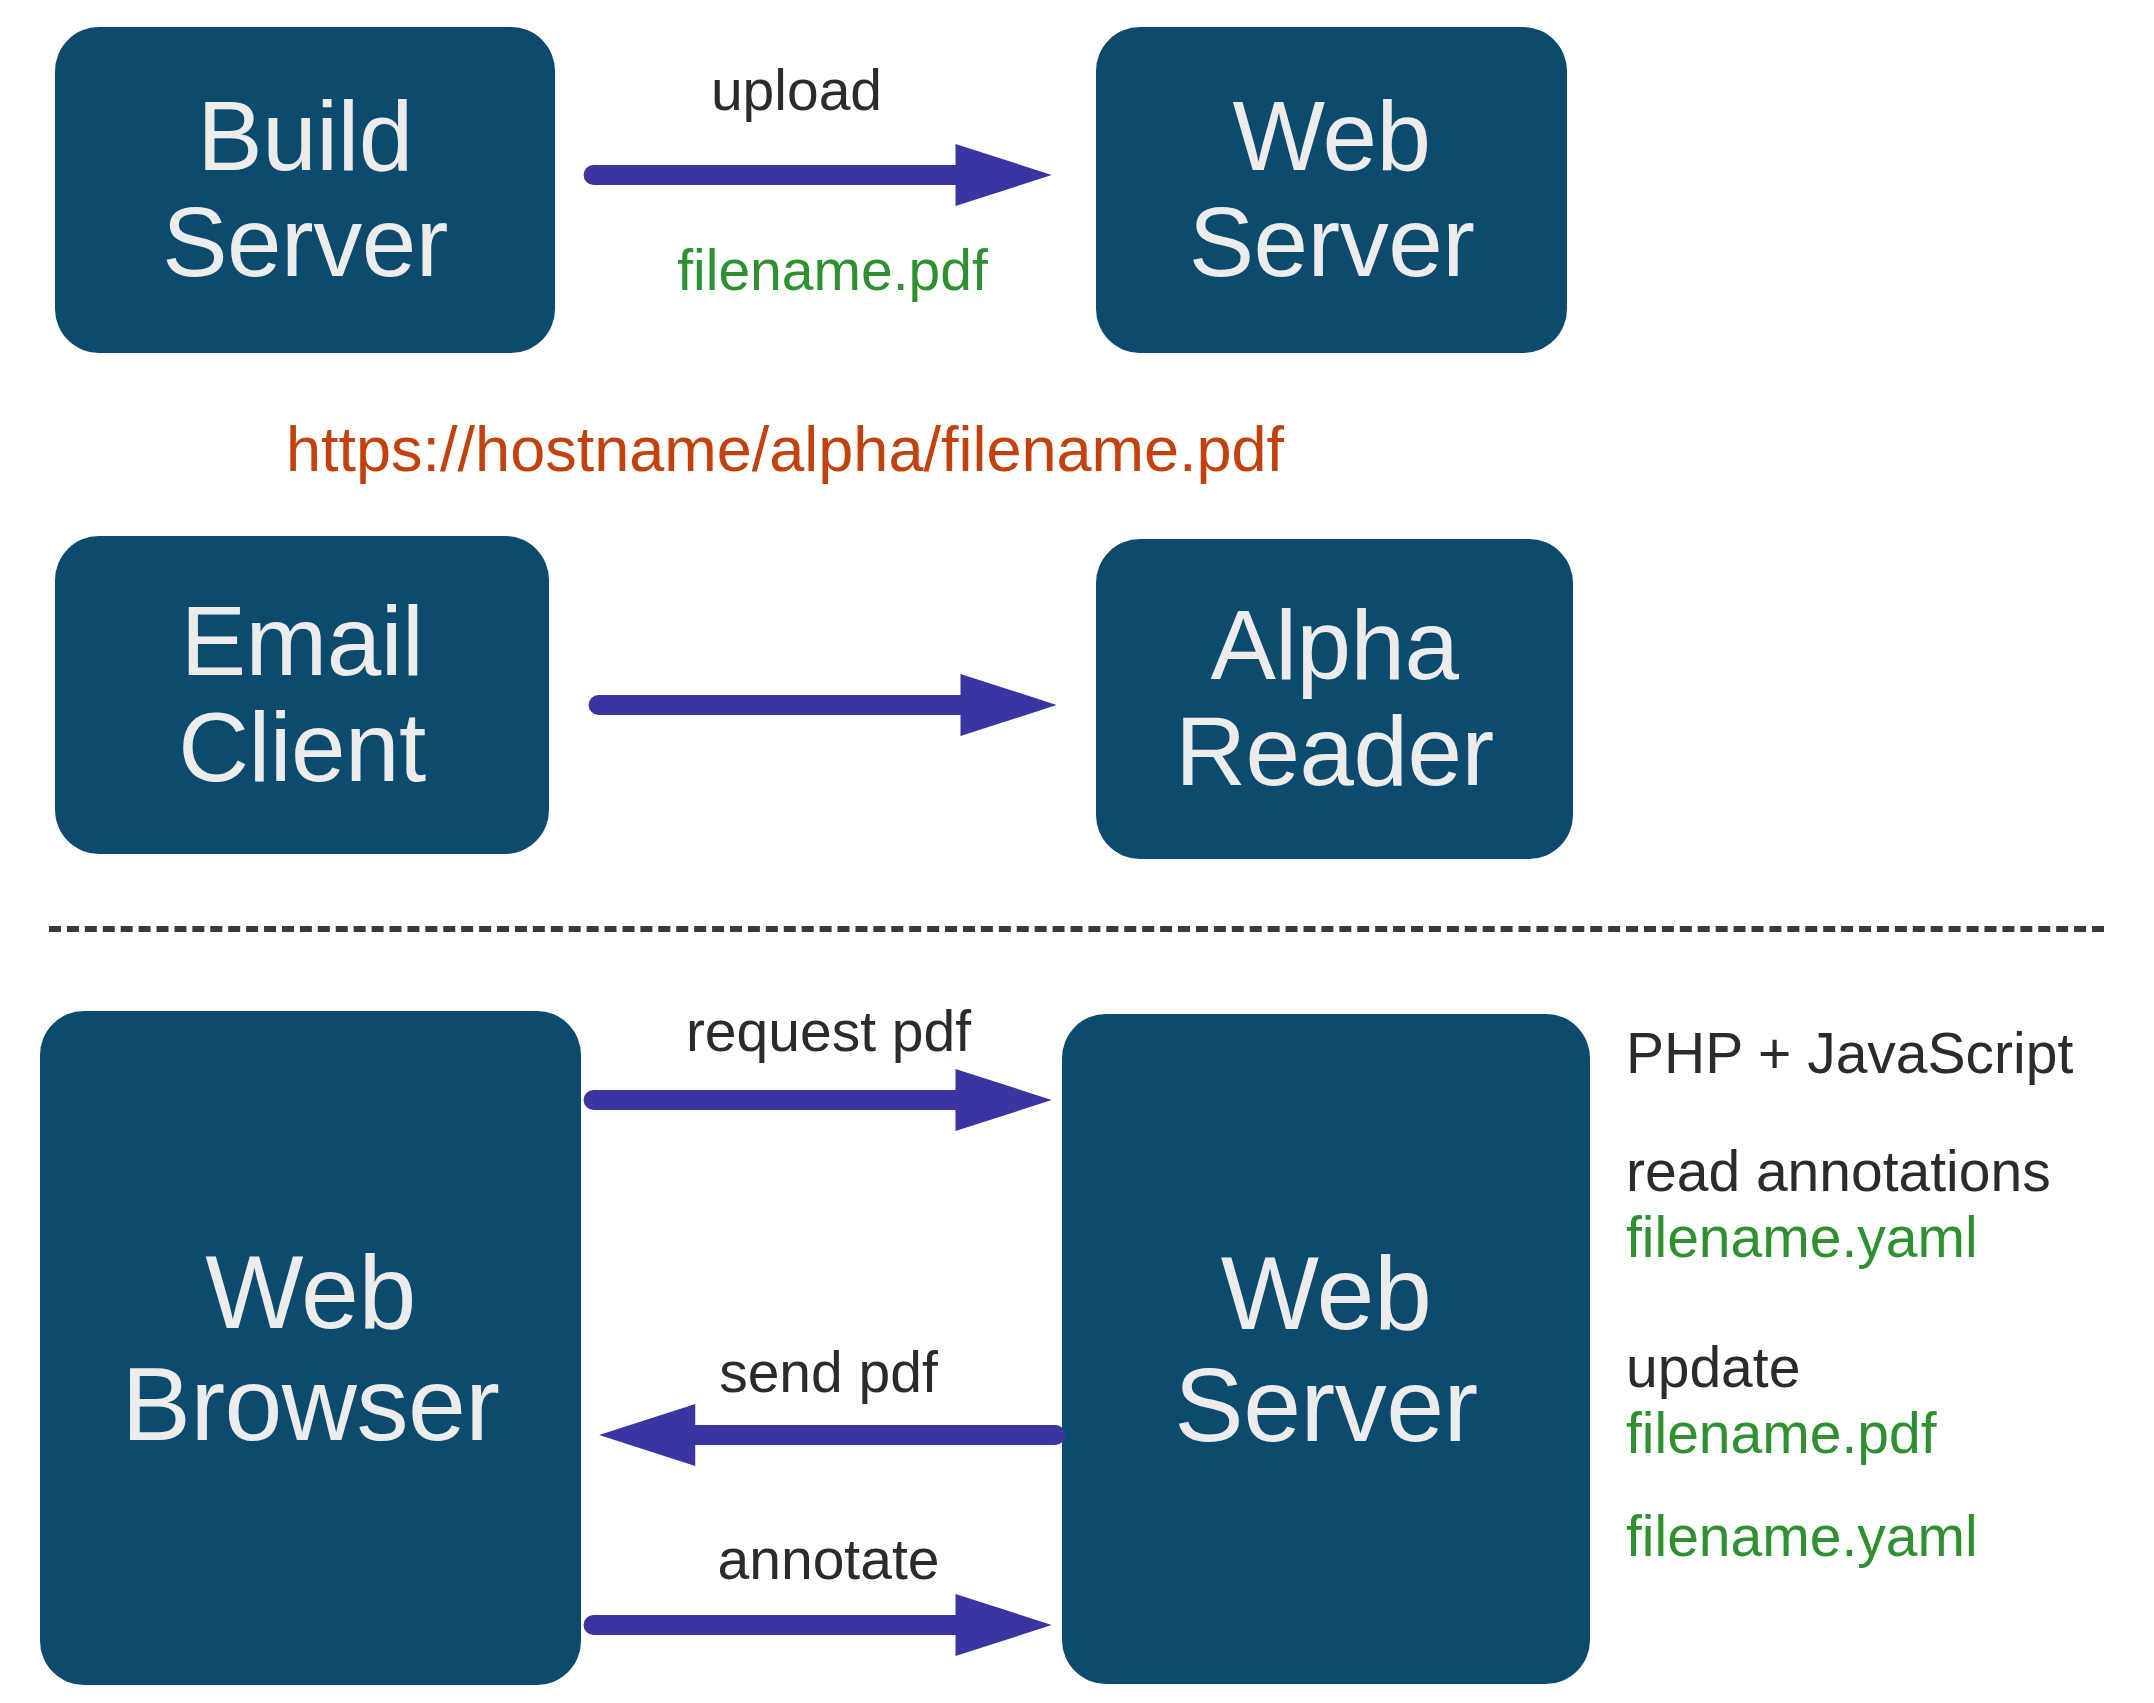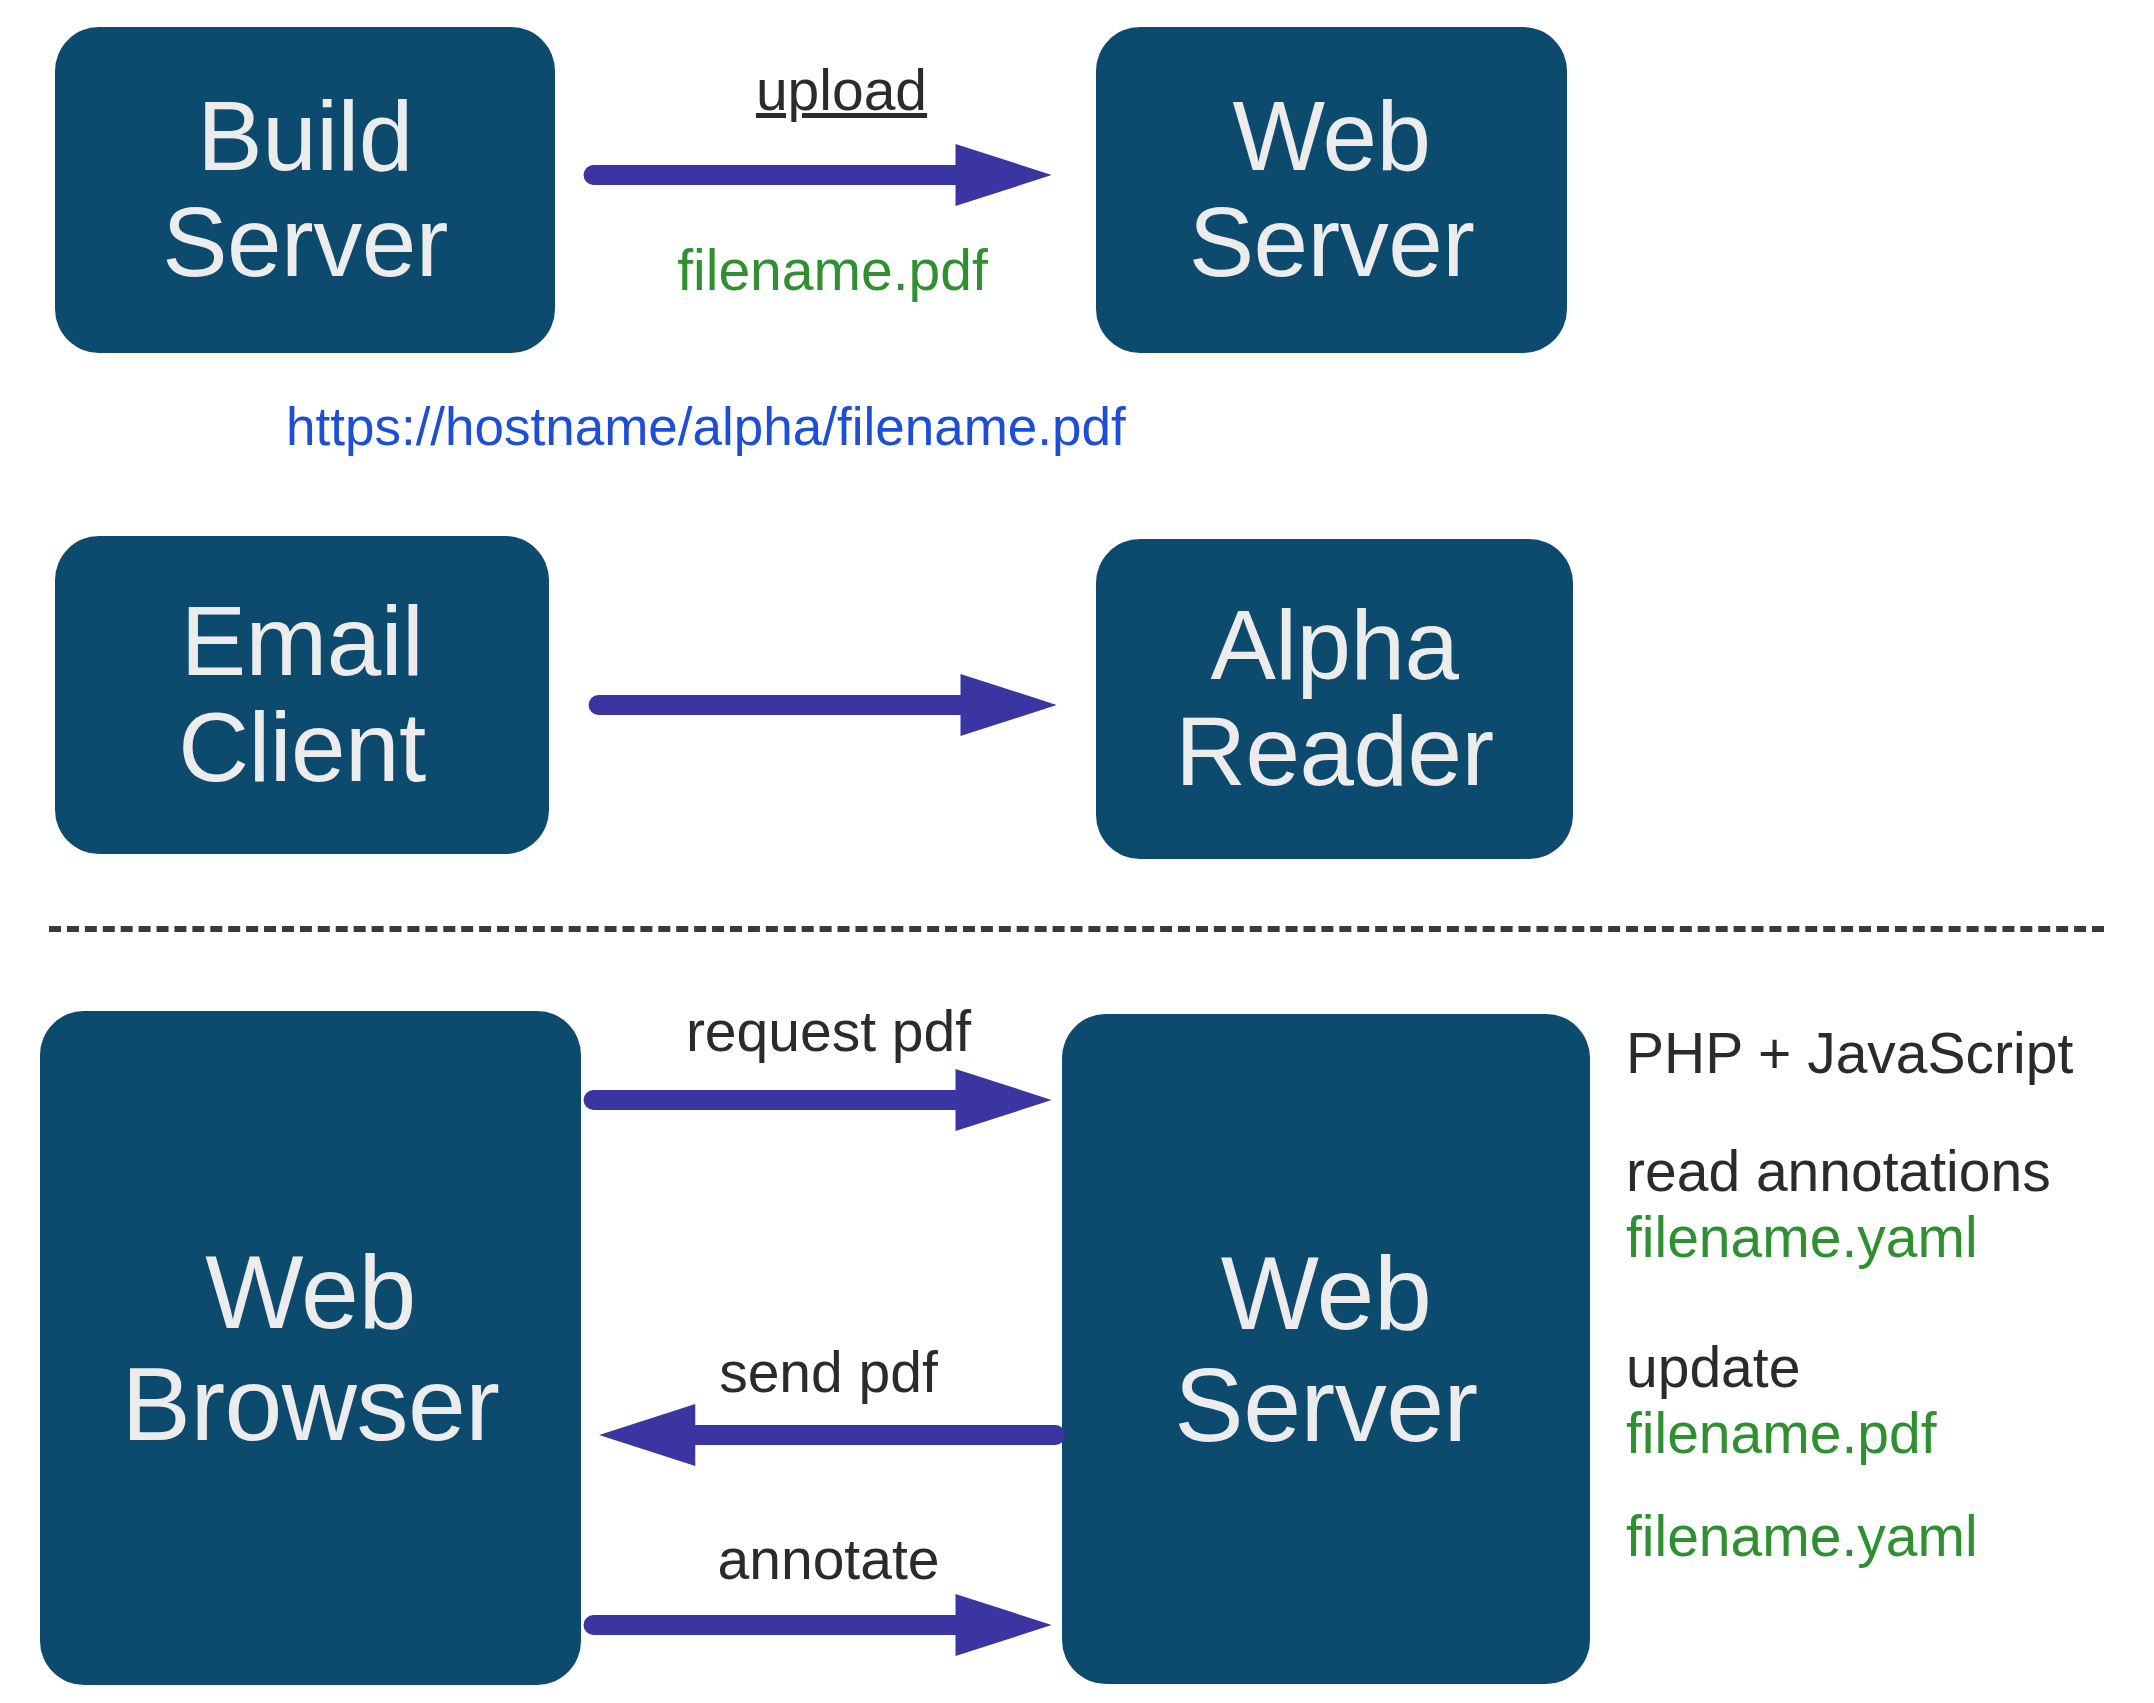--- a/index.html
+++ b/index.html
@@ -56,23 +56,23 @@
     font-size: 57px;
     white-space: nowrap;
     text-align: center;
   }
   svg.arrow { position: absolute; overflow: visible; }
 
   
   #url-annotation {
     position: absolute;
     left: 286px;
-    top: 396px;
-    font-size: 53px;
-    color: #1d4ed8;
+    top: 413px;
+    font-size: 63px;
+    color: #c2410c;
     white-space: nowrap;
   }
 
   
   #divider {
     position: absolute;
     left: 49px;
     top: 926px;
     width: 2055px;
     height: 0;
@@ -103,21 +103,21 @@
   <div class="node" id="node-build-server">
     <span class="line1">Build</span>
     <span class="line2">Server</span>
   </div>
 
   <div class="node" id="node-web-server-top">
     <span class="line1">Web</span>
     <span class="line2">Server</span>
   </div>
 
-  <div class="arrow-label" style="left:605px; top:57px; width:473px;text-decoration:underline;">upload</div>
+  <div class="arrow-label" style="left:560px; top:57px; width:473px;">upload</div>
   <svg class="arrow" style="left:587px; top:142px;" width="473" height="66" viewBox="0 0 500 70">
     <line x1="6" y1="35" x2="410" y2="35" stroke="#3a35a0" stroke-width="21" stroke-linecap="round"></line>
     <polygon points="390,2 492,35 390,68" fill="#3a35a0"></polygon>
   </svg>
   <div class="arrow-sub" style="left:596px; top:237px; width:473px;">filename.pdf</div>
 
   <div id="url-annotation">https://hostname/alpha/filename.pdf</div>
 
   <div class="node" id="node-email-client">
     <span class="line1">Email</span>

